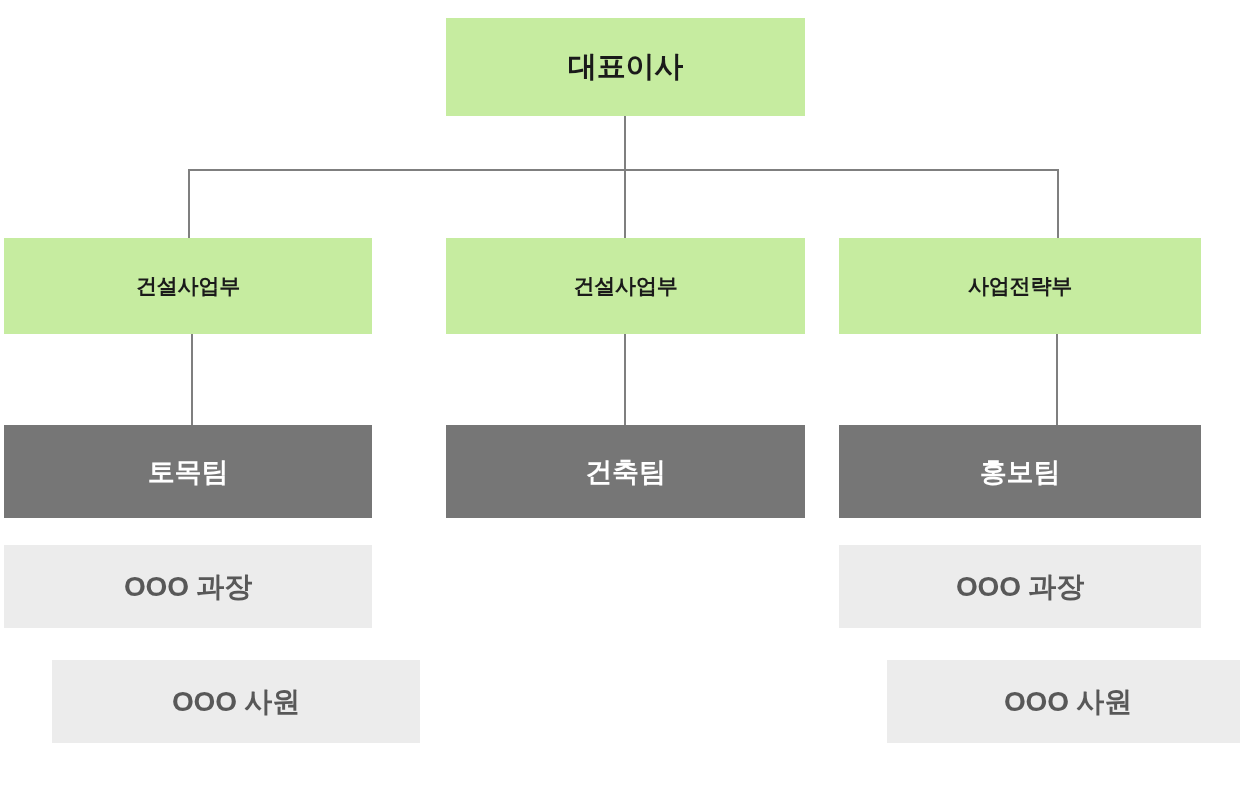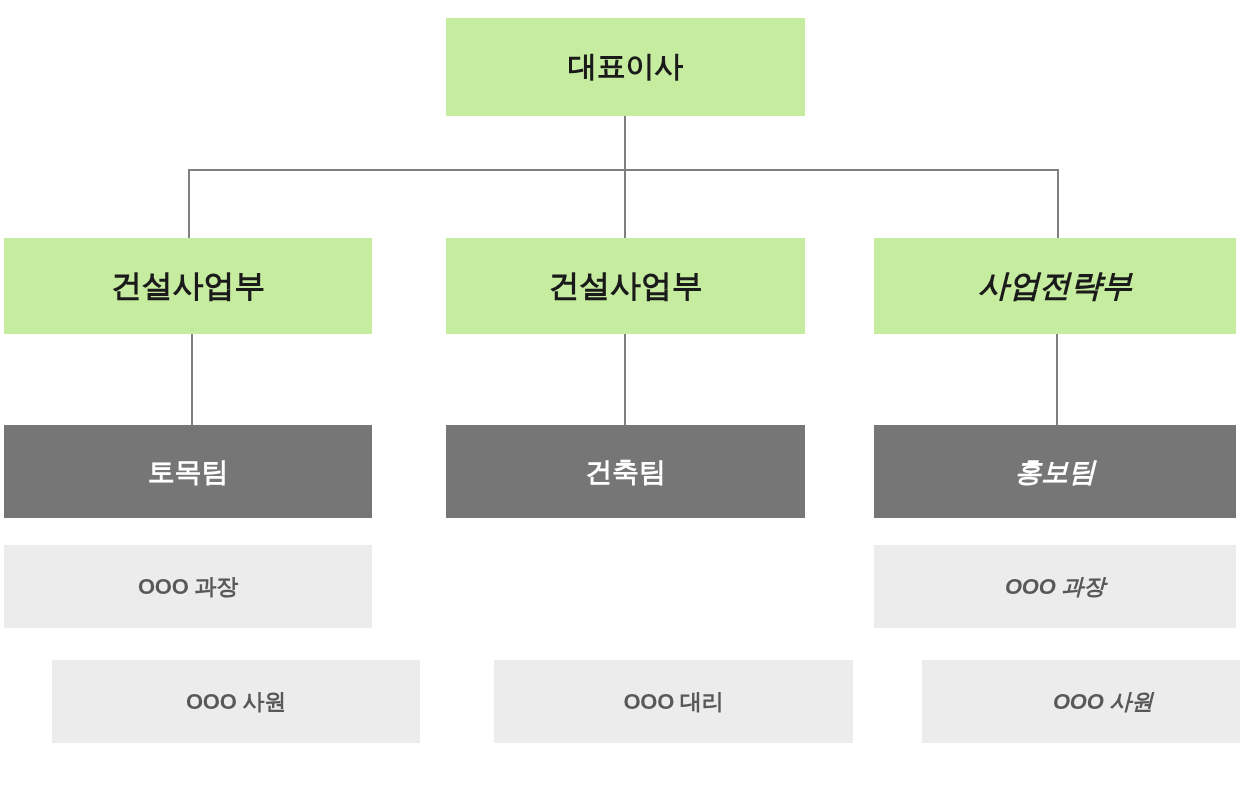--- a/index.html
+++ b/index.html
@@ -45,49 +45,49 @@
     font-size: 29px;
     font-weight: bold;
   }
 
   
   .node-dept {
     top: 238px;
     height: 96px;
     background: #C6ECA0;
     color: #1a1a1a;
-    font-size: 31px;
+    font-size: 21px;
     font-weight: bold;
   }
 
   
   .node-team {
     top: 425px;
     height: 93px;
     background: #767676;
     color: #ffffff;
     font-size: 27px;
     font-weight: bold;
   }
 
   
   .node-member {
     height: 83px;
     background: #ECECEC;
     color: #585858;
-    font-size: 22px;
+    font-size: 28px;
     font-weight: bold;
   }
   .row-member-1 { top: 545px; }
   .row-member-2 { top: 660px; margin-left: 48px; }
 
   
   .col-0 { left: 4px;   width: 368px; }
   .col-1 { left: 446px; width: 359px; }
-  .col-2 { left: 874px; width: 362px; font-style: italic; }
+  .col-2 { left: 839px; width: 362px; }
 
   
   .connector {
     position: absolute;
     background: #7f7f7f;
     z-index: 1;
   }
   .conn-v  { width: 2px; }
   .conn-h  { height: 2px; }
 
@@ -125,16 +125,15 @@
   <div class="node node-dept col-2">사업전략부</div>
 
   <div class="node node-team col-0">토목팀</div>
   <div class="node node-team col-2">홍보팀</div>
   <div class="node node-team col-1">건축팀</div>
 
   <div class="node node-member row-member-1 col-0">OOO 과장</div>
   <div class="node node-member row-member-1 col-2">OOO 과장</div>
 
   <div class="node node-member row-member-2 col-0">OOO 사원</div>
-  <div class="node node-member row-member-2 col-1">OOO 대리</div>
   <div class="node node-member row-member-2 col-2">OOO 사원</div>
 
 </div>
 
 </body></html>

